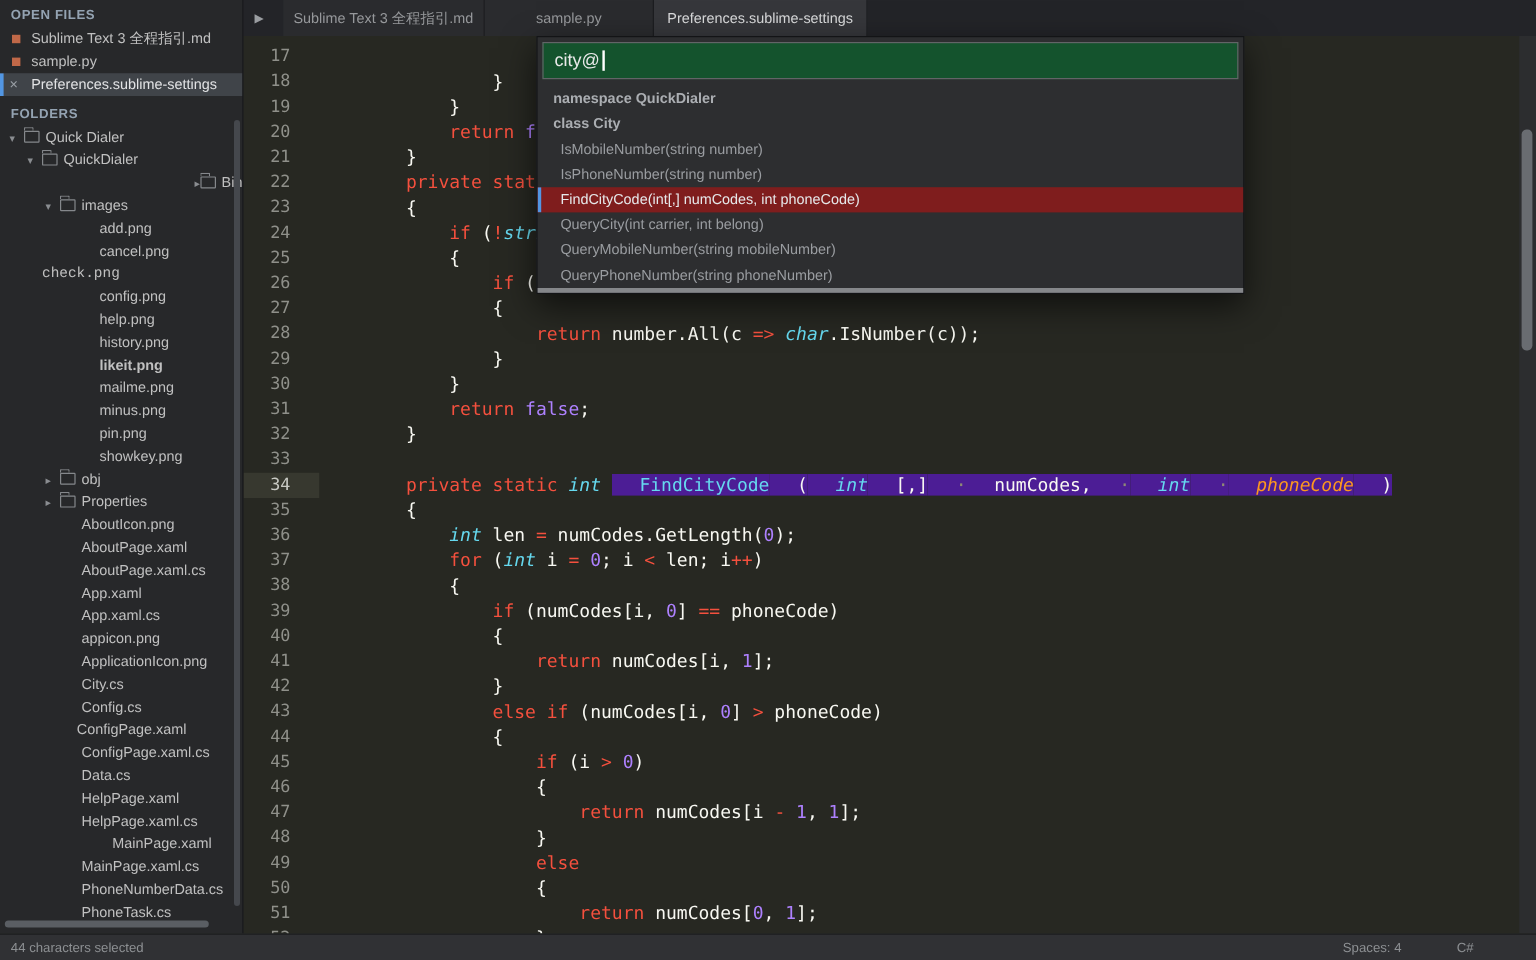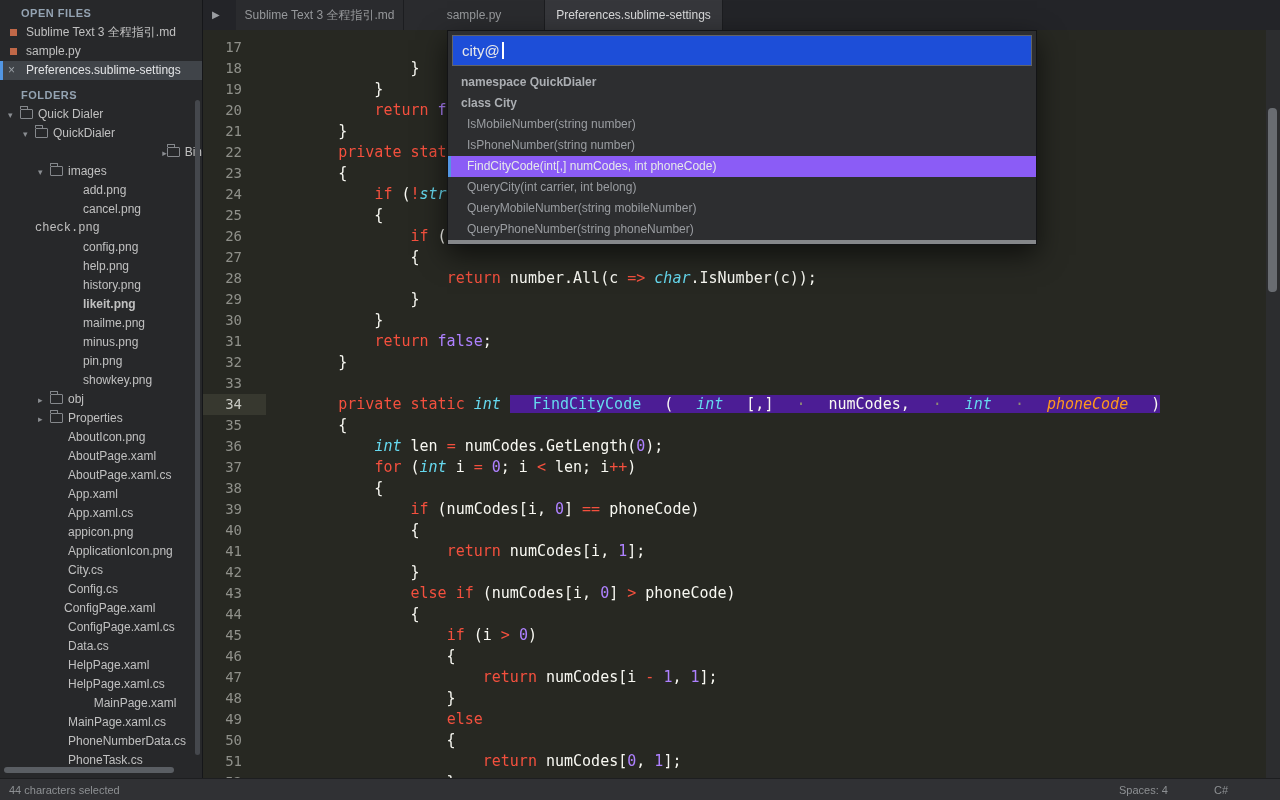--- a/index.html
+++ b/index.html
@@ -2,21 +2,21 @@
 <html><head>
 <meta charset="utf-8">
 <style>
   * { margin:0; padding:0; box-sizing:border-box; }
   html,body { width:1280px; height:800px; overflow:hidden; background:#1e1e1e; }
   body { font-family:"Liberation Sans", sans-serif; position:relative; }
   .app { position:absolute; inset:0; background:#272822; }
 
   
   .sidebar { position:absolute; left:0; top:0; width:203px; height:778px; background:#27282a; border-right:1px solid #151619; padding-top:4px; font-size:12px; color:#c0c0c0; overflow:hidden; }
-  .sb-header { height:19px; line-height:19px; padding-left:21px; color:#94a3b2; font-size:11px; font-weight:bold; letter-spacing:.5px; }
+  .sb-header { height:19px; line-height:19px; padding-left:9px; color:#94a3b2; font-size:11px; font-weight:bold; letter-spacing:.5px; }
   .sb-header.folders { margin-top:6px; }
   .ofrow { height:19px; line-height:19px; position:relative; padding-left:26px; white-space:nowrap; overflow:hidden; }
   .ofrow.selected { background:#404449; color:#e2e3e5; }
   .acc { position:absolute; left:0; top:0; width:3px; height:100%; background:#5296e3; }
   .of-ico { position:absolute; left:10px; top:6px; width:7px; height:7px; background:#c06848; }
   .of-x { position:absolute; left:8px; top:0; line-height:19px; color:#9aa0a6; font-size:12px; }
   .trow { height:19px; line-height:19px; white-space:nowrap; overflow:hidden; }
   .tri { display:inline-block; width:12px; color:#8a8d91; font-size:9px; }
   .fold { display:inline-block; width:13px; height:10px; border:1px solid #85888c; border-radius:1px; margin-right:5px; position:relative; top:0px; vertical-align:-1px; }
   .fold::before { content:""; position:absolute; top:-4px; left:-1px; width:6px; height:2px; border:1px solid #85888c; border-bottom:none; border-radius:1px 1px 0 0; }
@@ -44,26 +44,26 @@
   .c-fn { color:#66d9ef; }
   .c-pa { color:#fd971f; font-style:italic; }
   .c-co { color:#ae81ff; }
   .c-ws { color:#8f8a76; }
   .sel { background:#4c1d95;padding-left:23px; }
   .ed-track { position:absolute; right:0; top:0; width:14px; height:100%; background:#2c2d2f; }
   .ed-thumb { position:absolute; right:3px; top:78px; width:9px; height:184px; background:#696c71; border-radius:4px; }
 
   
   .overlay { position:absolute; left:447px; top:30px; width:590px; background:#2d2e30; border:1px solid #131416; box-shadow:0 10px 26px rgba(0,0,0,.6); z-index:10; }
-  .ovl-input { margin:4px 4px 6px; height:31px; background:#1d4ed8; border:1px solid #626467; display:flex; align-items:center; padding:0 9px; font-size:15px; color:#e9e9e9; }
+  .ovl-input { margin:4px 4px 6px; height:31px; background:#14532d; border:1px solid #626467; display:flex; align-items:center; padding:0 9px; font-size:15px; color:#e9e9e9; }
   .caret { width:2px; height:17px; background:#ffffff; display:inline-block; margin-left:2px; }
   .orow { height:21px; line-height:21px; font-size:12px; color:#9a9da1; padding-left:13px; position:relative; white-space:nowrap; overflow:hidden; }
   .orow.head { font-weight:bold; color:#abaeb2; }
   .orow.method { padding-left:19px; }
-  .orow.selected { background:#8b5cf6; color:#e6e8ea; }
+  .orow.selected { background:#7f1d1d; color:#e6e8ea; }
   .ovl-grip { height:4px; background:#85878a; }
 
   
   .statusbar { position:absolute; left:0; right:0; bottom:0; height:22px; background:#303134; border-top:1px solid #1d1e20; display:flex; align-items:center; font-size:11px; color:#8d9093; }
   .sb-left { padding-left:9px; flex:1; }
   .sb-right { display:flex; padding-right:52px; }
   .sb-right span { margin-left:46px; }
 </style>
 </head>
 <body>

